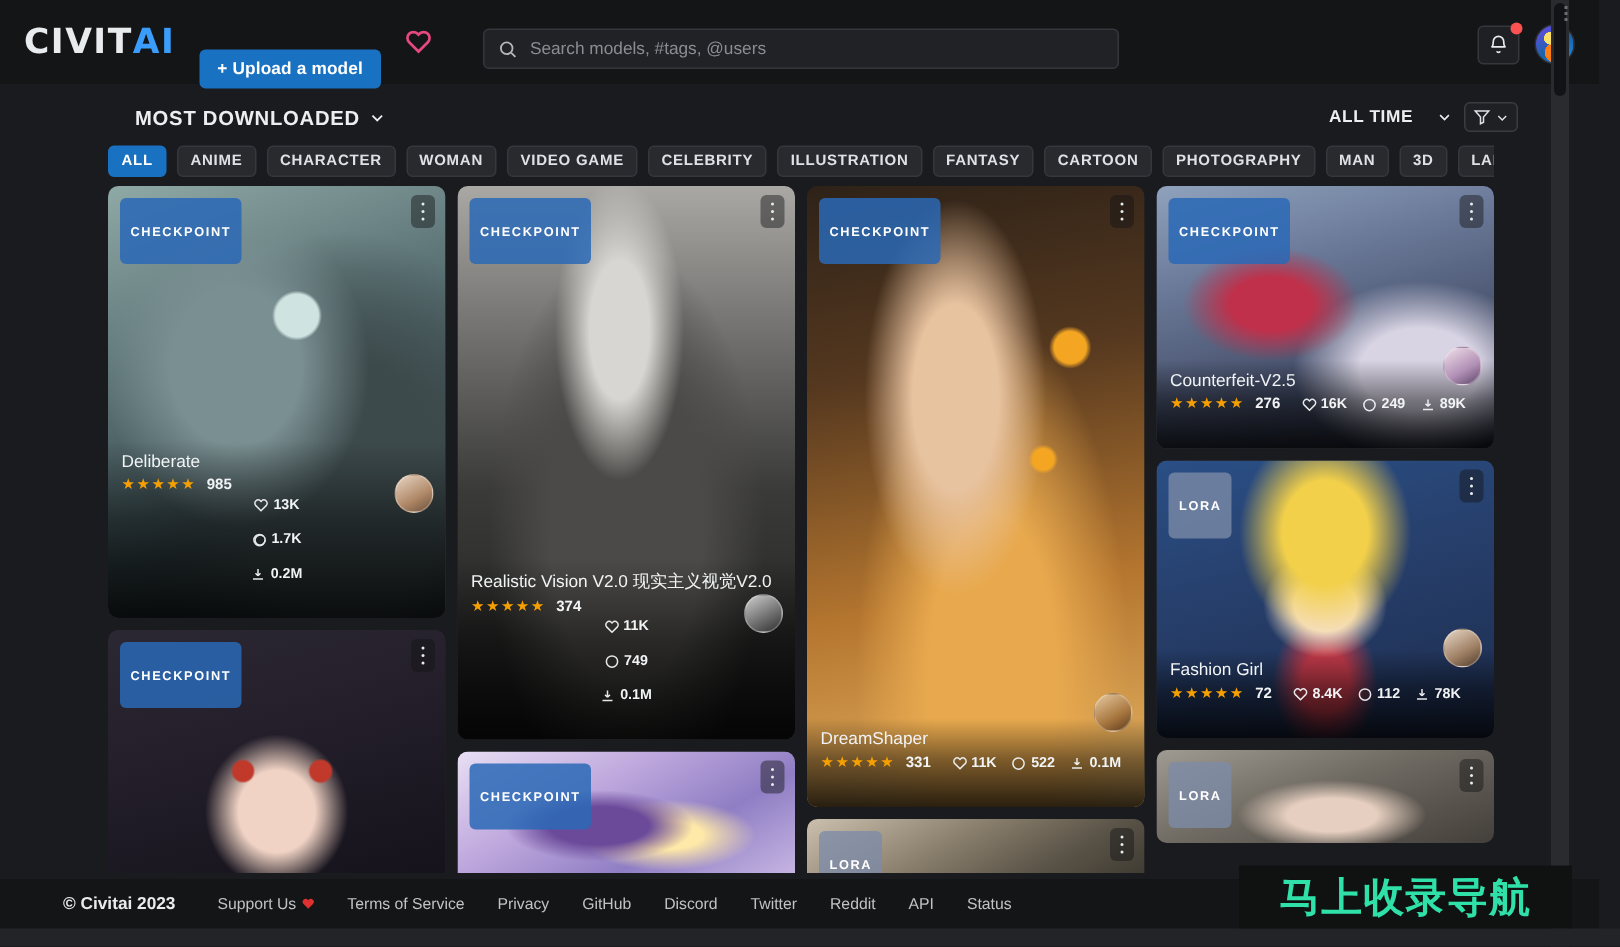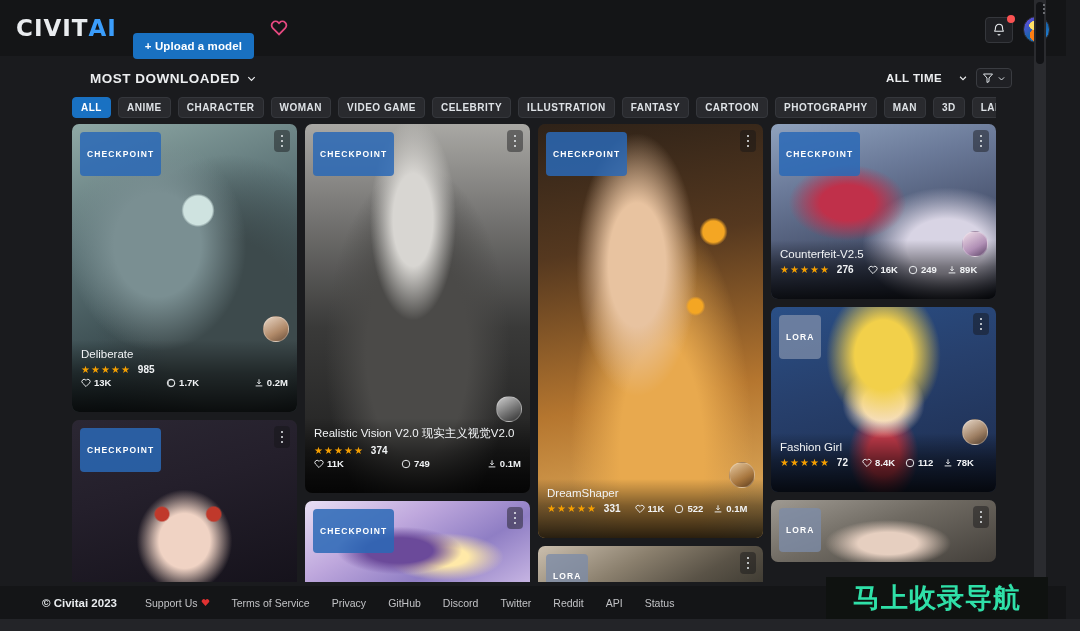--- a/index.html
+++ b/index.html
@@ -142,21 +142,21 @@
   .card-meta {
     position: absolute; left: 0; right: 0; bottom: 0; z-index: 2;
     padding: 8px 9px 24px;
     background: linear-gradient(to top, rgba(0,0,0,.82), rgba(0,0,0,.45) 55%, rgba(0,0,0,0));
   }
   .card-title {
     color: #f1f3f5; font-size: 11.5px; margin-bottom: 4px; white-space: nowrap;
     overflow: hidden; text-overflow: ellipsis;
   }
   .stat-row { display: flex; align-items: center; gap: 4px; }
-  .stat-row.wrap2 { justify-content: space-between; margin-top: 2px; gap: 12px; }
+  .stat-row.wrap2 { justify-content: center; margin-top: 2px; gap: 12px; flex-direction: column; }
   .stars { display: flex; gap: 1px; align-items: center; }
   .star { color: #f59f00; font-size: 10px; line-height: 1; }
   .rating-count { color: #f1f3f5; font-size: 10px; font-weight: 700; margin-left: 4px; }
   .stat { display: flex; align-items: center; gap: 3px; color: #f1f3f5; font-size: 9.5px; font-weight: 700; }
   .stat svg { opacity: .95; }
   .stats-inline { display: flex; align-items: center; gap: 10px; margin-left: 10px; }
 
   
   .footer {
     position: absolute; bottom: 12px; left: 0; width: 1066px; height: 33px;
@@ -192,20 +192,27 @@
       <span class="logo-civit">CIVIT</span>
         <span class="logo-ai">AI</span>
     </div>
     <div class="upload-btn">+ Upload a model</div>
     <div class="heart-btn">
       <svg width="20" height="18" viewBox="0 0 24 24" fill="none" stroke="#e64980" stroke-width="2.4">
         <path d="M12 20.5 3.7 12.2a5.3 5.3 0 0 1 7.5-7.5l.8.8.8-.8a5.3 5.3 0 1 1 7.5 7.5z"></path>
       </svg>
     </div>
 
+    <div class="search-wrap">
+      <svg width="14" height="14" viewBox="0 0 24 24" fill="none" stroke="#b5b7bb" stroke-width="2.2">
+        <circle cx="10.5" cy="10.5" r="7"></circle>
+          <path d="m16 16 5 5"></path>
+      </svg>
+      <input class="search-input" value="" placeholder="Search models, #tags, @users" style="">
+    </div>
 
     <div class="header-right">
       <div class="bell-btn">
         <svg width="14" height="15" viewBox="0 0 24 24" fill="none" stroke="#e9ecef" stroke-width="1.9">
           <path d="M6 9a6 6 0 1 1 12 0c0 5 2 6 2 6H4s2-1 2-6z"></path>
             <path d="M10 20a2.2 2.2 0 0 0 4 0"></path>
         </svg>
         <span class="bell-dot"></span>
       </div>
       <div class="avatar-top"></div>

